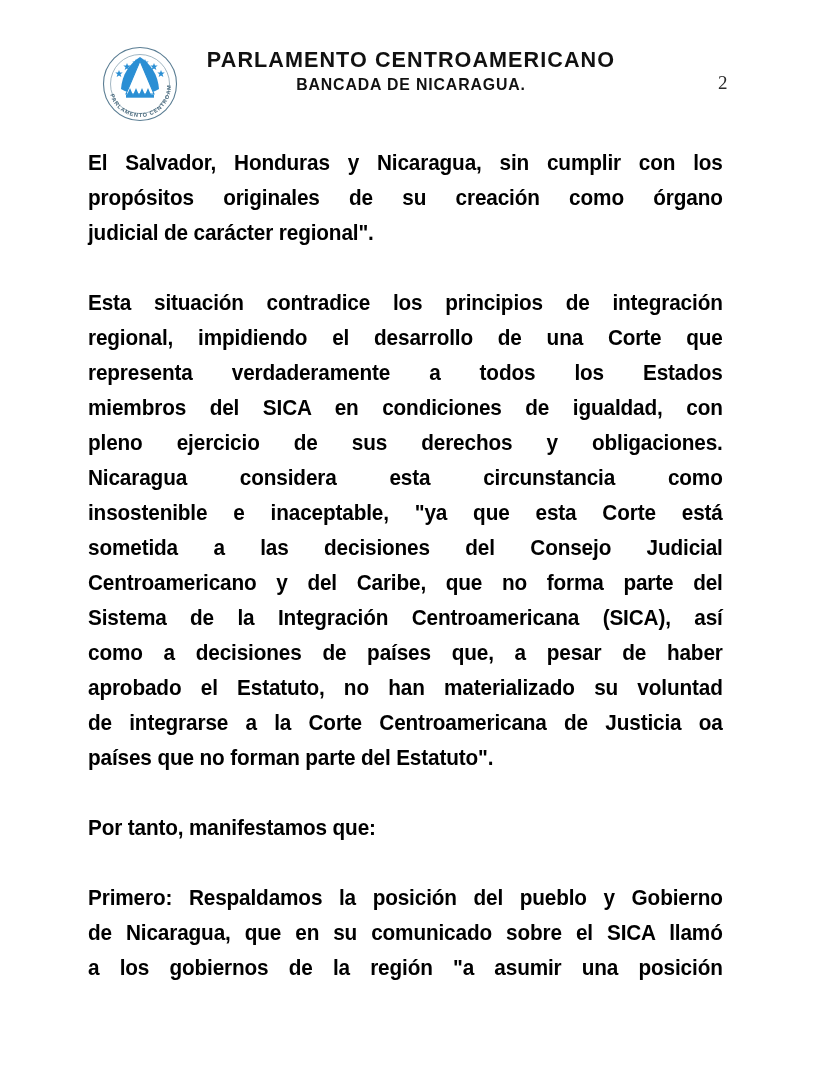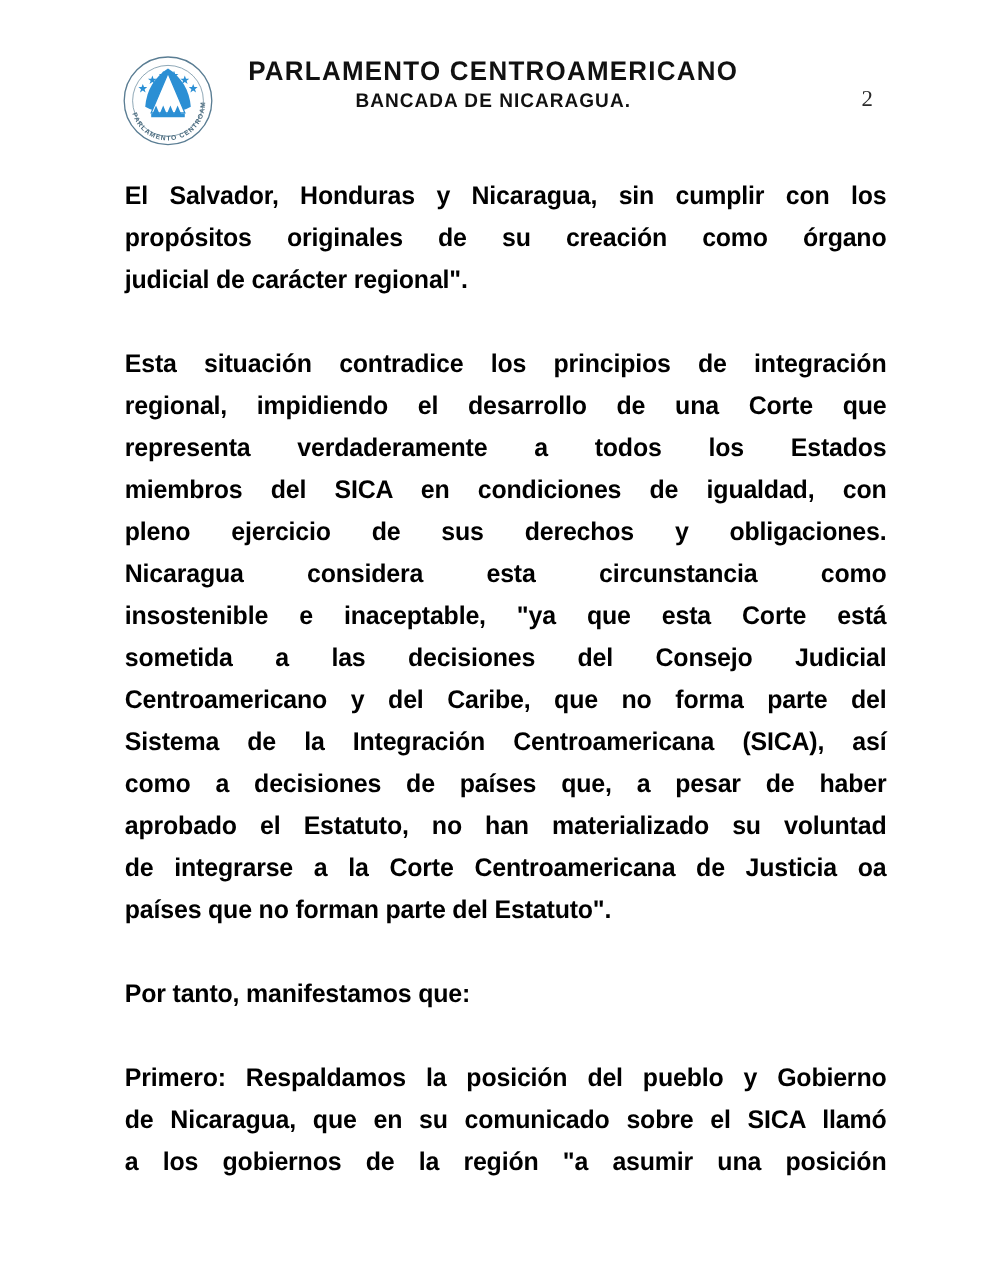--- a/index.html
+++ b/index.html
@@ -74,21 +74,21 @@
     top: 72px;
     font-family: "Liberation Serif", serif;
     font-size: 19px;
     font-weight: normal;
     color: #2a2a2a;
   }
 
   
   .body-text {
     position: absolute;
-    left: 104px;
+    left: 88px;
     top: 146px;
     width: 651px;
   }
   .para {
     font-family: "Liberation Sans", sans-serif;
     font-weight: bold;
     font-size: 21.3px;
     line-height: 35px;
     color: #000000;
     text-align: justify;

